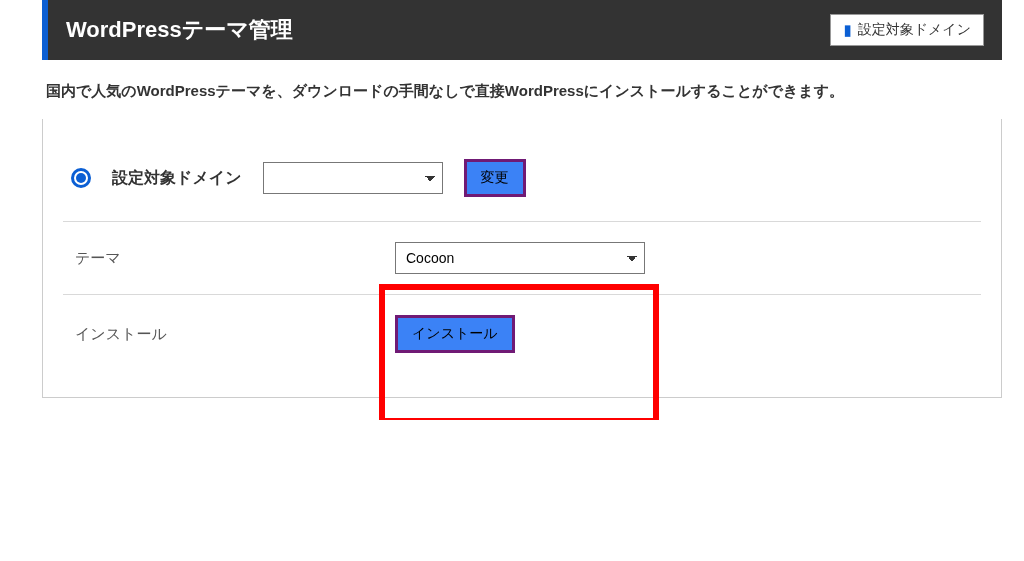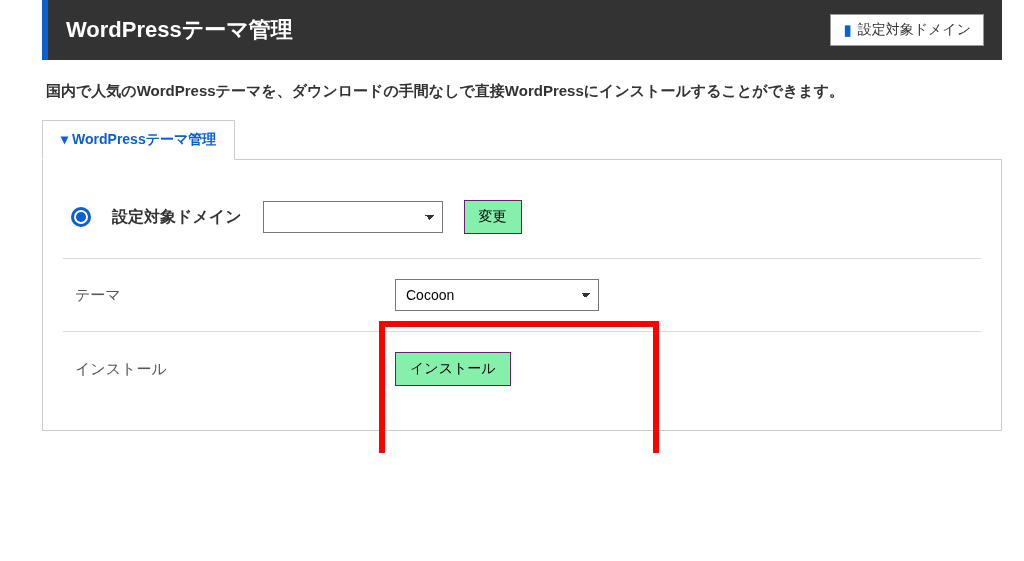--- a/index.html
+++ b/index.html
@@ -105,22 +105,22 @@
       background: #fff;
       appearance: none;
       -webkit-appearance: none;
       background-image: linear-gradient(45deg, transparent 50%, #333 50%), linear-gradient(135deg, #333 50%, transparent 50%);
       background-position: right 12px center, right 7px center;
       background-size: 5px 5px, 5px 5px;
       background-repeat: no-repeat;
     }
     select.domain-select { width: 180px; }
     .btn {
-      border: 1px solid #701a75;
-      background: #86efac;
+      border: 3px solid #701a75;
+      background: #3b82f6;
       padding: 7px 14px;
       font-size: 14px;
       cursor: pointer;
     }
     .form-table {
       width: 100%;
       border-collapse: collapse;
     }
     .form-table tr {
       border-bottom: 1px solid #d9d9d9;
@@ -139,21 +139,21 @@
     .blur {
       display: inline-block;
       width: 150px;
       height: 18px;
       background: #dfdfdf;
       filter: blur(3px);
       vertical-align: middle;
       border-radius: 2px;
     }
     .theme-select {
-      width: 204px;
+      width: 250px;
       padding: 9px 28px 9px 10px;
       font-size: 15px;
     }
     .check-wrap {
       display: flex;
       align-items: center;
       gap: 8px;
       font-size: 15px;
     }
     .check-icon {
@@ -202,25 +202,20 @@
   <div class="header-bar">
     <div class="header-title">WordPressテーマ管理</div>
     <button class="manual-btn">
       <span class="book-icon">▮</span>
       <span>設定対象ドメイン</span>
     </button>
   </div>
 
   <p class="intro-text">国内で人気のWordPressテーマを、ダウンロードの手間なしで直接WordPressにインストールすることができます。</p>
 
-  <div class="tab-region">
-    <div class="tab">
-      <span class="chev">▾</span><span>WordPressテーマ管理</span>
-    </div>
-  </div>
 
   <div class="panel">
 
     <div class="domain-row">
       <span class="radio-dot"></span>
       <span class="domain-label">設定対象ドメイン</span>
       <select class="domain-select">
         <option></option>
       </select>
       <button class="btn">変更</button>

